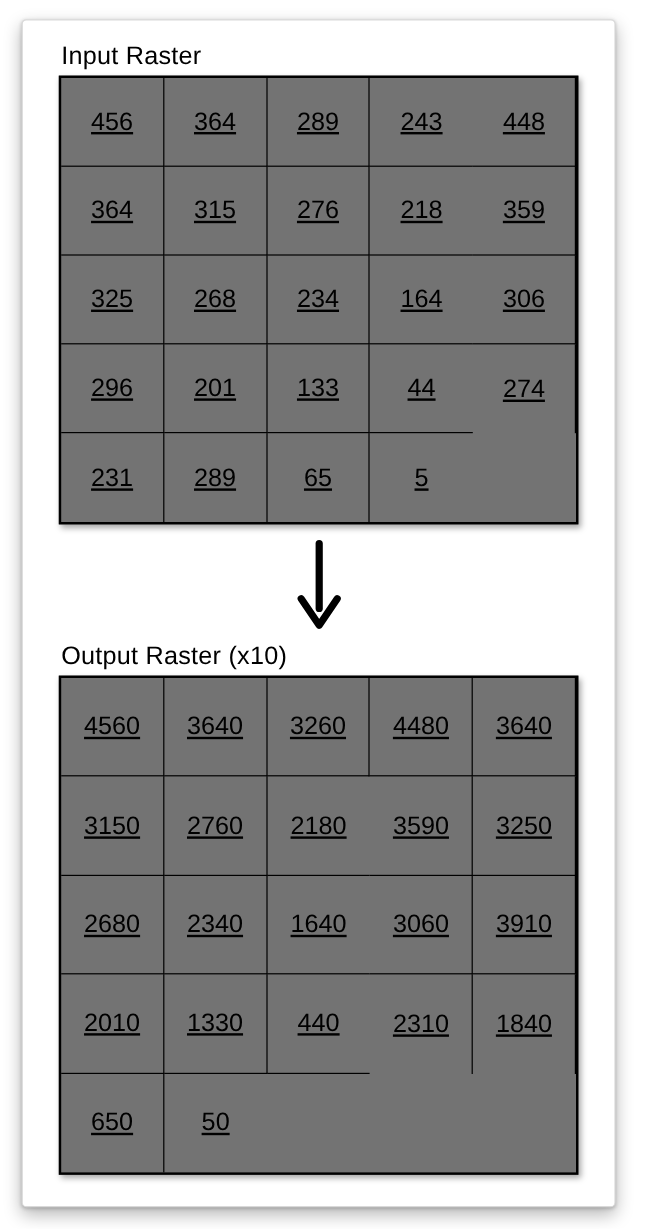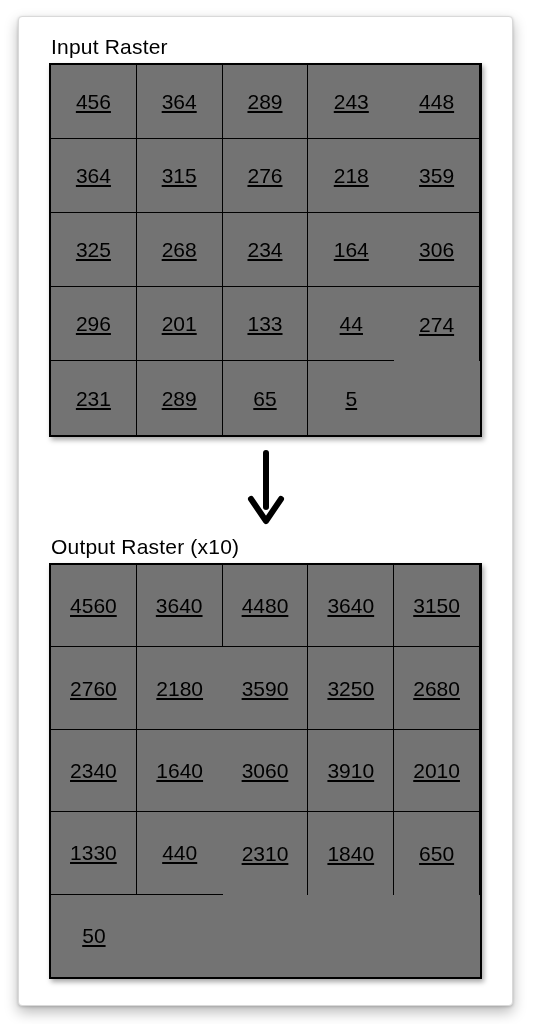--- a/index.html
+++ b/index.html
@@ -118,20 +118,21 @@
         <line x1="23" y1="4" x2="23" y2="58" stroke="#000" stroke-width="6" stroke-linecap="round"></line>
         <polyline points="8,50 23,72 38,50" fill="none" stroke="#000" stroke-width="6" stroke-linecap="round" stroke-linejoin="round"></polyline>
       </svg>
     </div>
 
     <div class="raster-block">
       <div class="raster-title">Output Raster (x10)</div>
       <div id="output-grid" class="raster-grid output">
           <div class="raster-cell">4560</div>
           <div class="raster-cell">3640</div>
+          <div class="raster-cell">3260</div>
           <div class="raster-cell">4480</div>
           <div class="raster-cell">3640</div>
           <div class="raster-cell">3150</div>
           <div class="raster-cell">2760</div>
           <div class="raster-cell last-col">2180</div>
           <div class="raster-cell">3590</div>
           <div class="raster-cell">3250</div>
           <div class="raster-cell">2680</div>
           <div class="raster-cell">2340</div>
           <div class="raster-cell last-col">1640</div>

